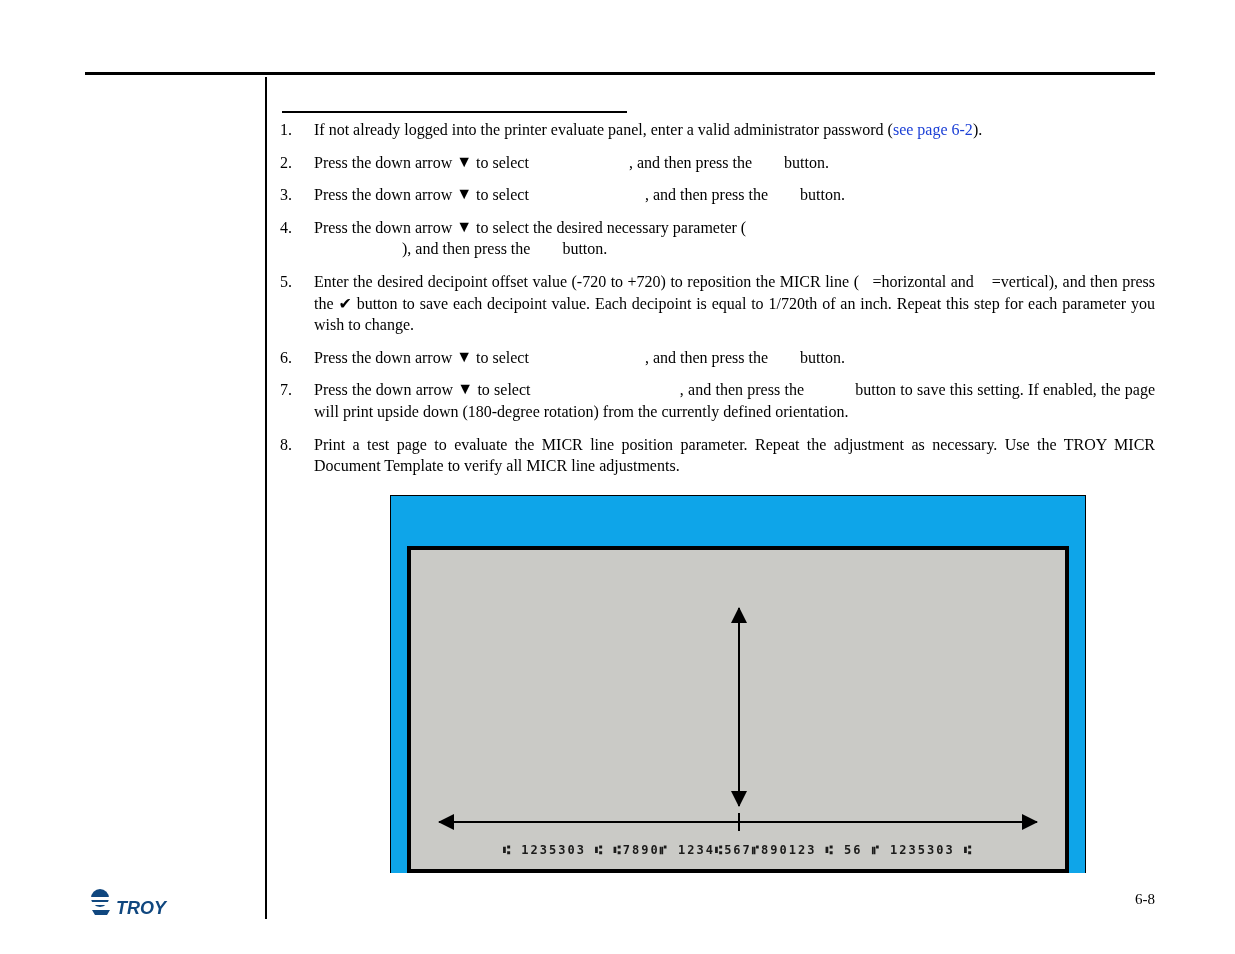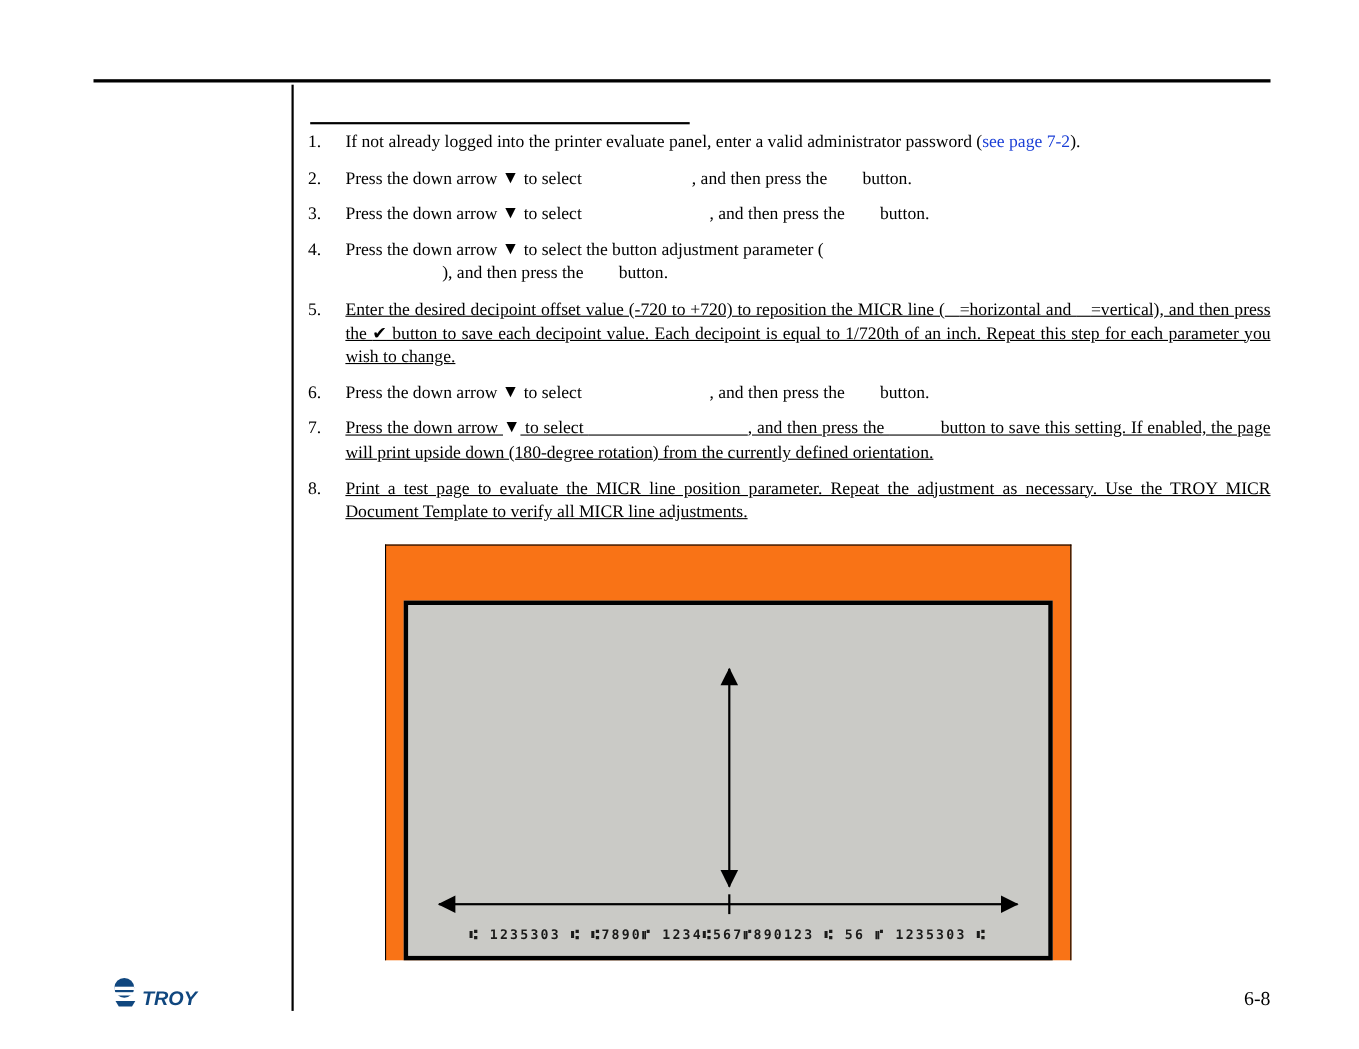--- a/index.html
+++ b/index.html
@@ -63,26 +63,26 @@
     }
     .link {
       color: #1b3fd6;
     }
     .icon-down {
       display: inline-block;
       position: relative;
       top: -1px;
     }
     .figure {
-      margin-left: 70px;
+      margin-left: 110px;
       margin-top: 18px;
-      width: 624px;
+      width: 696px;
       height: 378px;
       border: 1px solid #000;
-      background: #f97316;
+      background: #0ea5e9;
       position: relative;
       border-bottom: none;
     }
     .check {
       background: #cacac6;
       border: 4px solid #000;
       position: absolute;
       left: 16px; right: 16px;
       top: 50px; bottom: 0;
     }
@@ -140,61 +140,61 @@
     .v-arrow::before { top: -1px; border-bottom: 16px solid #000; }
     .v-arrow::after  { bottom: -1px; border-top: 16px solid #000; }
     .footer {
       position: absolute;
       left: 85px; right: 80px;
       bottom: 30px;
       height: 40px;
     }
     .logo {
       position: absolute;
-      left: 16px; bottom: 0;
+      left: 3px; bottom: 0;
       width: 100px; height: 40px;
     }
     .logo svg { width: 100%; height: 100%; }
     .pagenum {
       position: absolute;
-      right: 0; bottom: 5px;
-      font-size: 18px;
-    }
-    .step-body { display: block; text-align: justify; text-decoration: underline; }
+      right: 0; bottom: 16px;
+      font-size: 15px;
+    }
+    .step-body { display: block; text-align: justify; }
   </style>
 </head>
 <body>
 
 <div class="page">
   <div class="header-rule"></div>
   <div class="vrule"></div>
 
   <div class="content">
     <div class="section-title"></div>
 
     <ol class="list">
 
       <li>
         <span class="num">1.</span>
-        <span>If not already logged into the printer evaluate panel, enter a valid administrator password (</span><span class="link">see page 7-2</span><span>).</span>
+        <span>If not already logged into the printer evaluate panel, enter a valid administrator password (</span><span class="link">see page 6-2</span><span>).</span>
       </li>
 
       <li>
         <span class="num">2.</span>
         <span>Press the down arrow </span><span class="icon-down">▼</span><span> to select </span>&nbsp;&nbsp;&nbsp;&nbsp;&nbsp;&nbsp;&nbsp;&nbsp;&nbsp;&nbsp;&nbsp;&nbsp;&nbsp;&nbsp;&nbsp;&nbsp;&nbsp;&nbsp;&nbsp;&nbsp;&nbsp;&nbsp;&nbsp;&nbsp;<span>, and then press the </span>&nbsp;&nbsp;&nbsp;&nbsp;&nbsp;&nbsp;&nbsp;<span>button.</span>
       </li>
 
       <li>
         <span class="num">3.</span>
         <span>Press the down arrow </span><span class="icon-down">▼</span><span> to select </span>&nbsp;&nbsp;&nbsp;&nbsp;&nbsp;&nbsp;&nbsp;&nbsp;&nbsp;&nbsp;&nbsp;&nbsp;&nbsp;&nbsp;&nbsp;&nbsp;&nbsp;&nbsp;&nbsp;&nbsp;&nbsp;&nbsp;&nbsp;&nbsp;&nbsp;&nbsp;&nbsp;&nbsp;<span>, and then press the </span>&nbsp;&nbsp;&nbsp;&nbsp;&nbsp;&nbsp;&nbsp;<span>button.</span>
       </li>
 
       <li>
         <span class="num">4.</span>
-        <span>Press the down arrow </span><span class="icon-down">▼</span><span> to select the button adjustment parameter (</span><br>&nbsp;&nbsp;&nbsp;&nbsp;&nbsp;&nbsp;&nbsp;&nbsp;&nbsp;&nbsp;&nbsp;&nbsp;&nbsp;&nbsp;&nbsp;&nbsp;&nbsp;&nbsp;&nbsp;&nbsp;&nbsp;&nbsp;<span>), and then press the </span>&nbsp;&nbsp;&nbsp;&nbsp;&nbsp;&nbsp;&nbsp;<span>button.</span>
+        <span>Press the down arrow </span><span class="icon-down">▼</span><span> to select the desired necessary parameter (</span><br>&nbsp;&nbsp;&nbsp;&nbsp;&nbsp;&nbsp;&nbsp;&nbsp;&nbsp;&nbsp;&nbsp;&nbsp;&nbsp;&nbsp;&nbsp;&nbsp;&nbsp;&nbsp;&nbsp;&nbsp;&nbsp;&nbsp;<span>), and then press the </span>&nbsp;&nbsp;&nbsp;&nbsp;&nbsp;&nbsp;&nbsp;<span>button.</span>
       </li>
 
       <li>
         <span class="num">5.</span>
         <span class="step-body">
           <span>Enter the desired decipoint offset value (-720 to +720) to reposition the MICR line (</span>&nbsp;&nbsp;&nbsp;<span>=horizontal and </span>&nbsp;&nbsp;&nbsp;<span>=vertical), and then press the </span><span>✔</span><span> button to save each decipoint value.  Each decipoint is equal to 1/720th of an inch.  Repeat this step for each parameter you wish to change.</span>
         </span>
       </li>
 
       <li>

